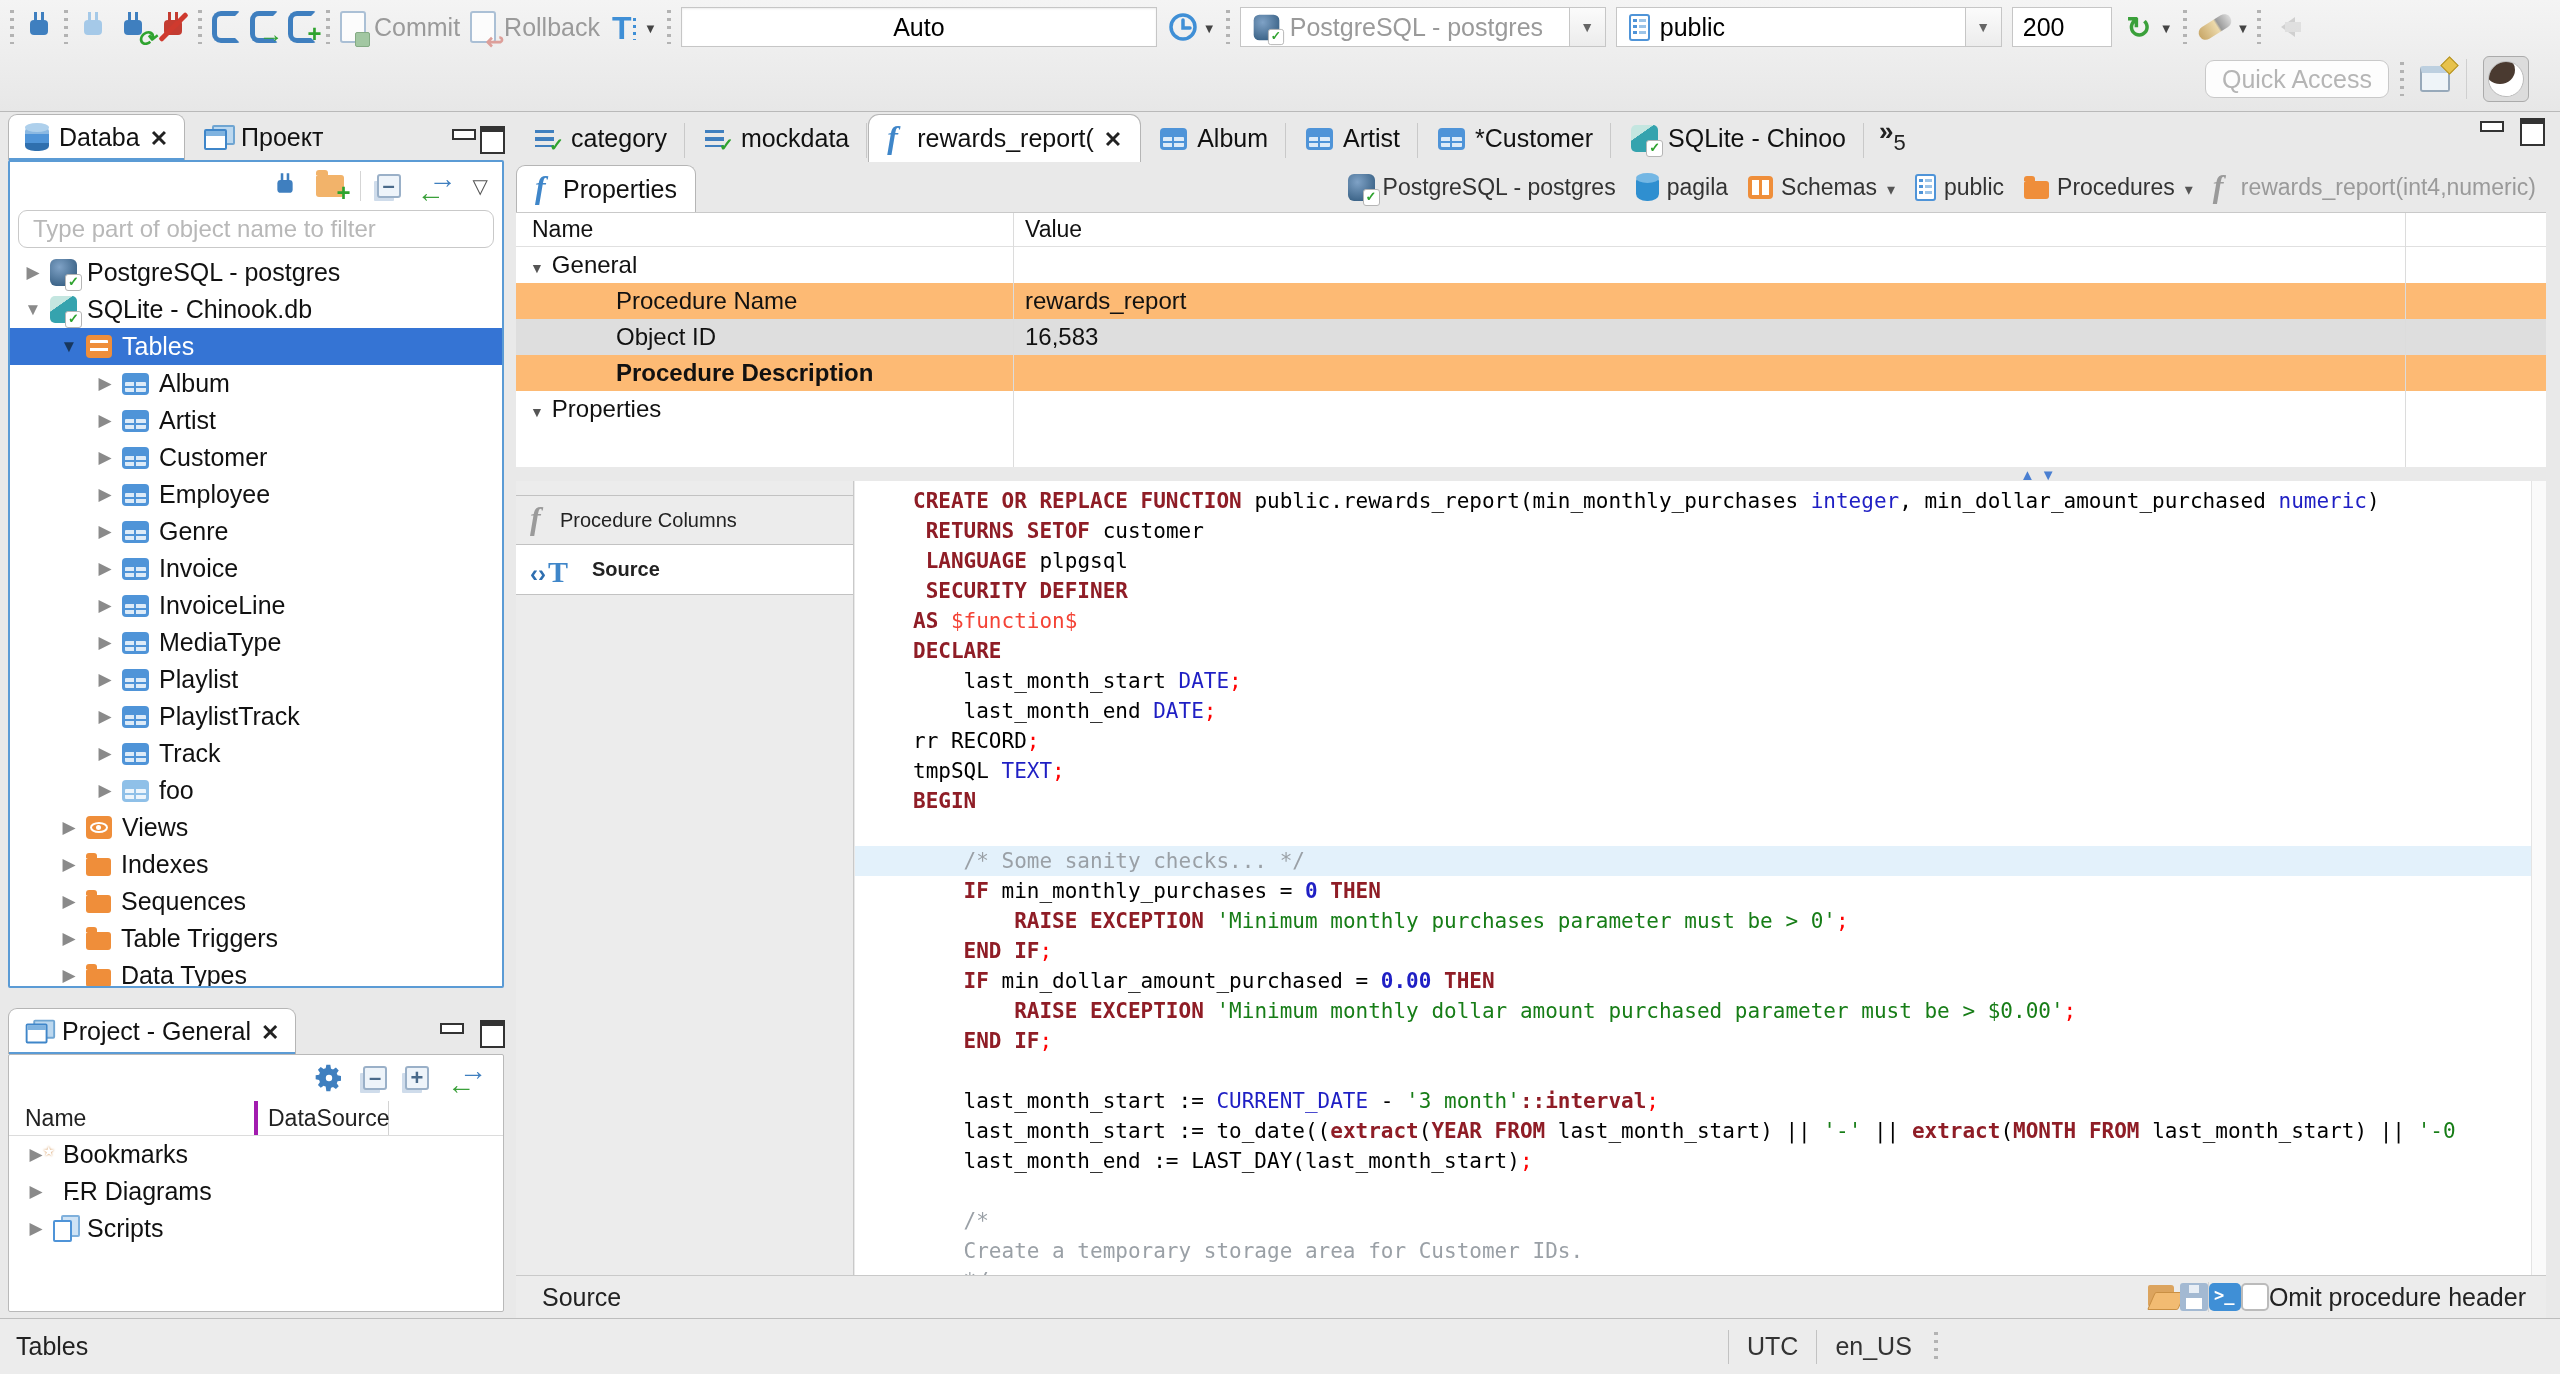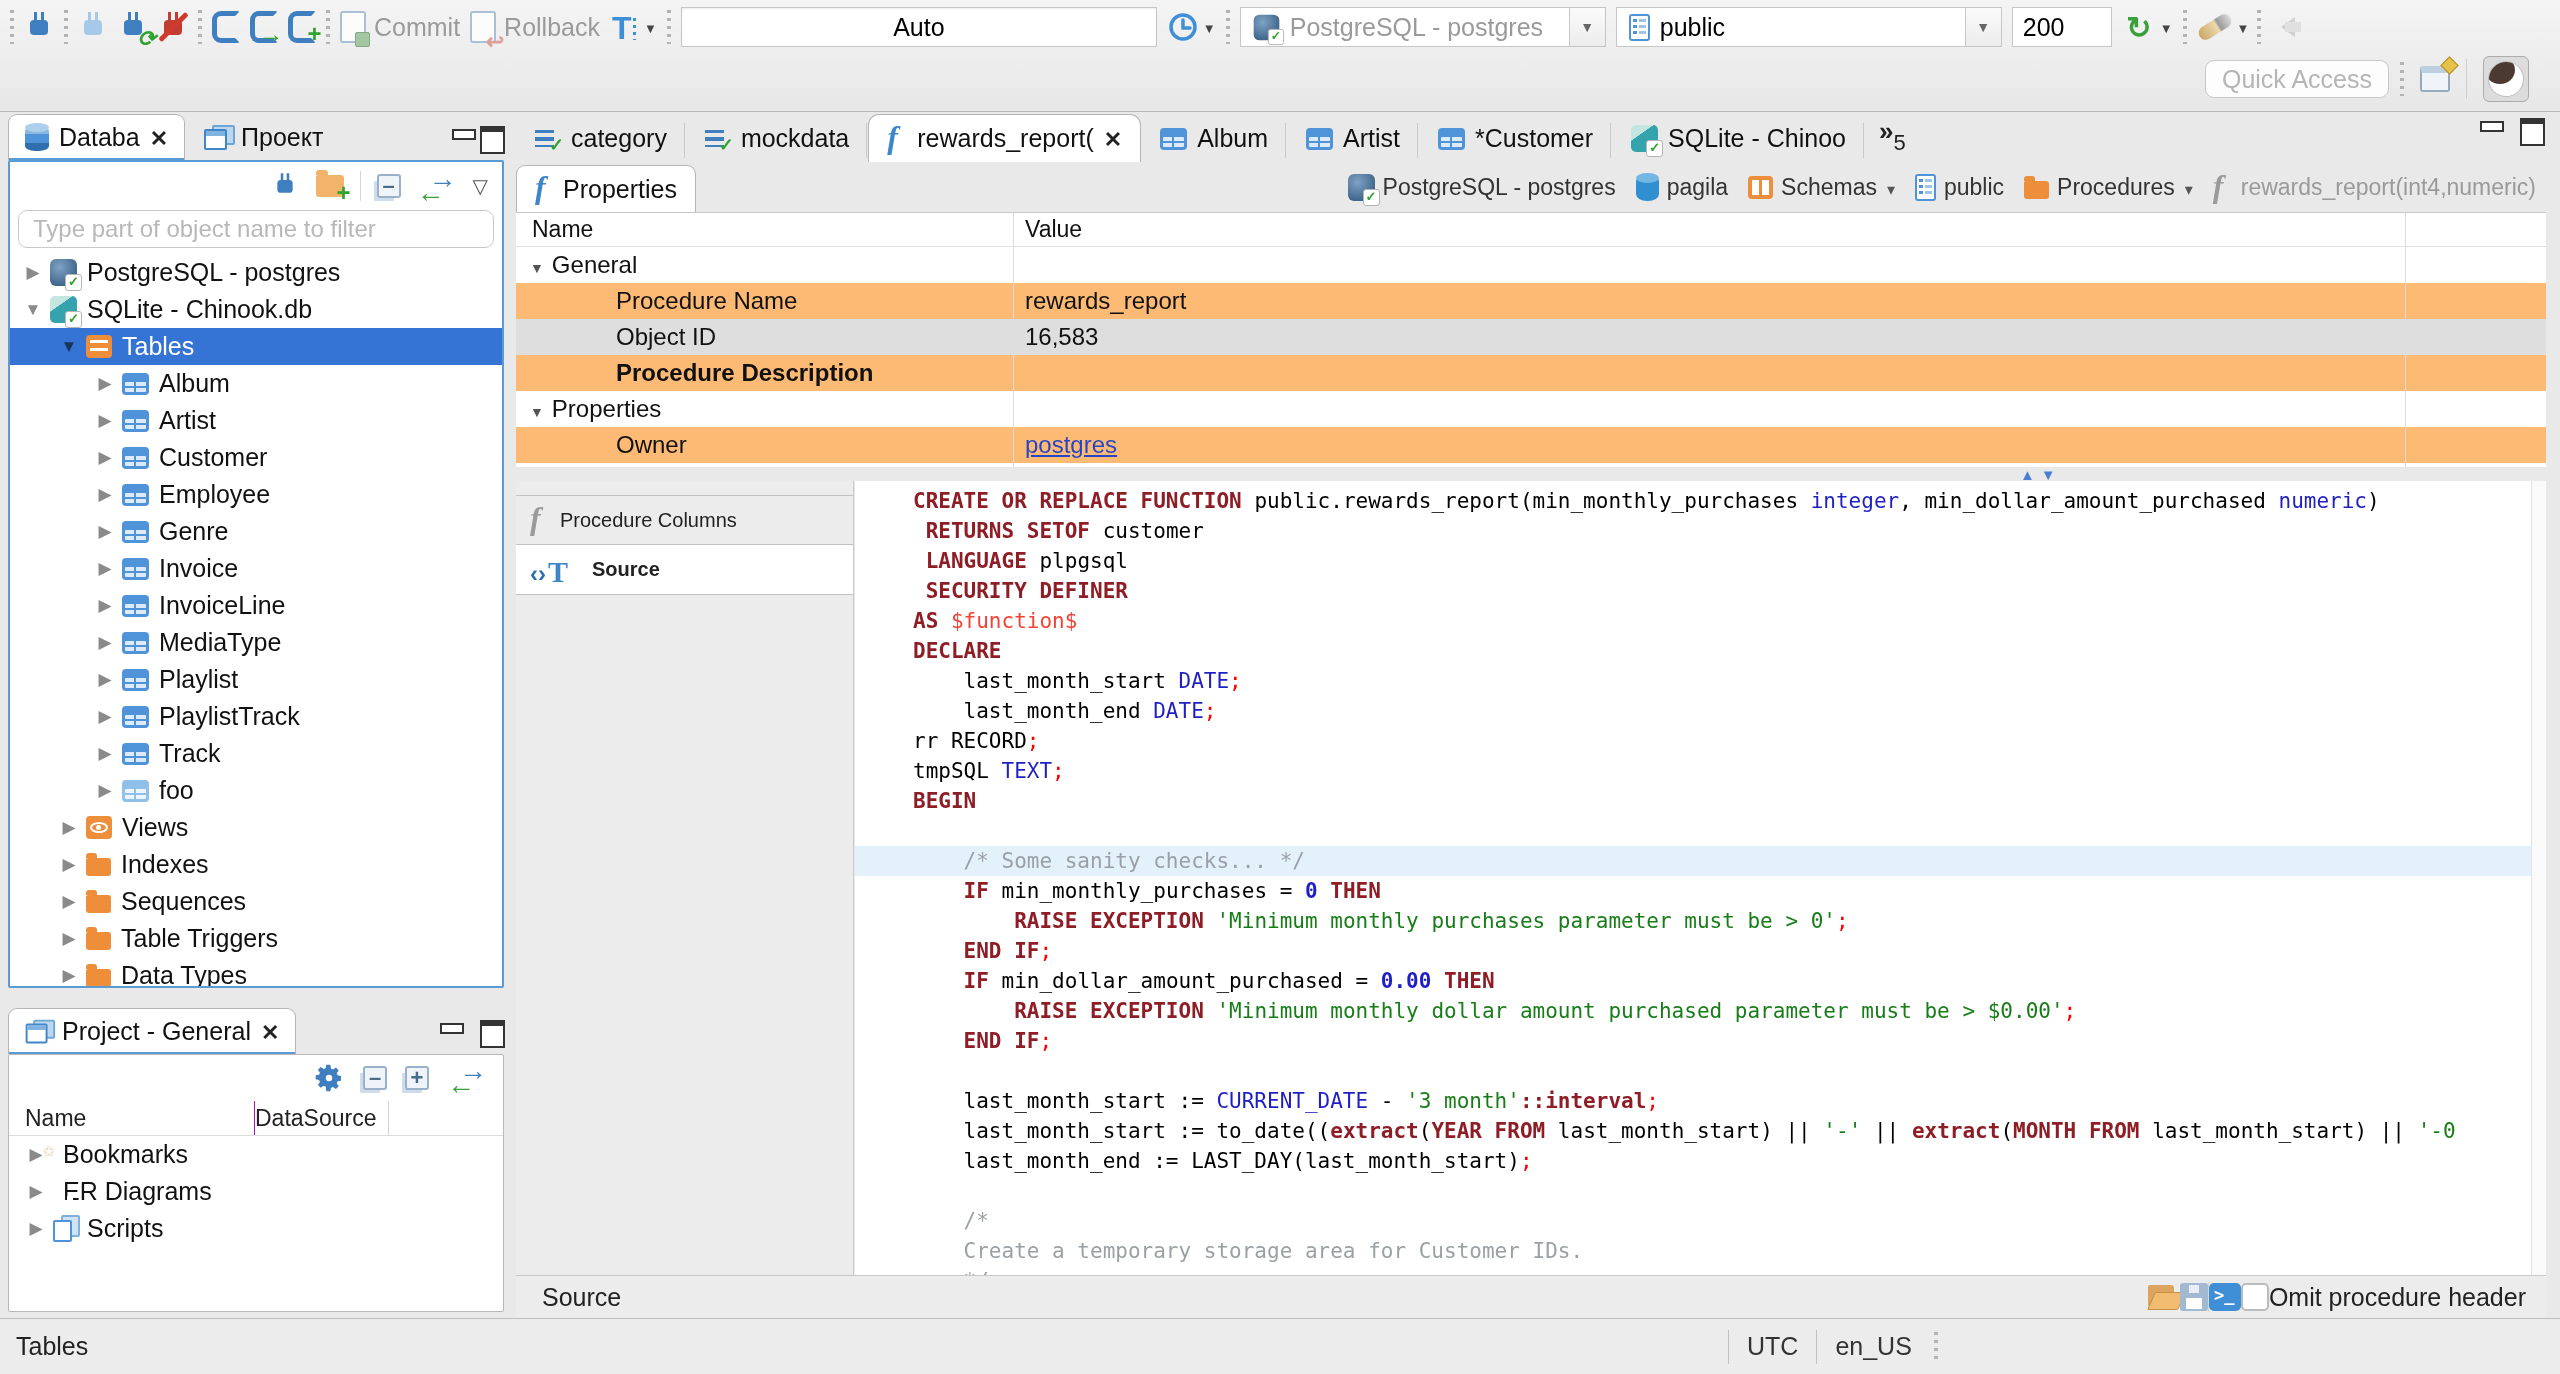--- a/index.html
+++ b/index.html
@@ -161,21 +161,21 @@
   .folderadd { position:relative; width:28px; height:22px; background:#f2b36a; border-radius:2px 3px 3px 3px; }
   .folderadd::before { content:""; position:absolute; left:0; top:-5px; width:12px; height:5px; background:#f2b36a; border-radius:3px 3px 0 0; }
   .folderadd::after { content:"+"; position:absolute; right:-7px; bottom:-10px; color:#2fa32f; font-size:24px; font-weight:bold; }
 
   
   .proj-tabs { left:8px; top:1006px; width:496px; height:48px; display:flex; align-items:flex-end; }
   .proj-panel { left:8px; top:1054px; width:496px; height:258px; background:#fff; border:1px solid #b9b9b9; border-radius:2px; overflow:hidden; }
   .proj-toolbar { height:46px; display:flex; align-items:center; justify-content:flex-end; gap:18px; padding-right:16px; }
   .proj-head { height:35px; display:flex; align-items:center; border-bottom:1px solid #dcdcdc; font-size:23px; color:#222; }
   .proj-head .c1 { width:245px; padding-left:16px; }
-  .proj-head .c2 { width:135px; border-left:1px solid #a21caf; height:100%; display:flex; align-items:center; border-right:1px solid #d3d3d3; }
+  .proj-head .c2 { width:135px; padding-left:10px; border-left:4px solid #a21caf; height:100%; display:flex; align-items:center; border-right:1px solid #d3d3d3; }
   .prow2 { height:37px; display:flex; align-items:center; font-size:25px; }
   .prow2 .lbl { margin-left:10px; }
 
   
   .statusbar { left:0; top:1318px; width:2560px; height:56px; background:#ececec; border-top:1px solid #bdbdbd; display:flex; align-items:center; font-size:25px; color:#222; }
   .statusbar .left-lbl { padding-left:16px; }
   .sb-right { position:absolute; left:1728px; top:0; height:100%; display:flex; align-items:center; }
   .sb-sep { width:1px; height:34px; background:#c2c2c2; }
   .sb-item { padding:0 18px; color:#333; }
   .sb-grip { width:4px; height:30px; background:repeating-linear-gradient(#b3b3b3 0 3px, transparent 3px 8px); margin-left:4px; }
@@ -616,24 +616,20 @@
         <span class="name">Object ID</span>
         <span class="value">16,583</span>
       </div>
       <div class="prow shade bold">
         <span class="name">Procedure Description</span>
         <span class="value"></span>
       </div>
       <div class="prow group">
         <span class="name">Properties</span>
         <span class="value"></span>
-      </div>
-      <div class="prow shade">
-        <span class="name">Owner</span>
-        <span class="value link">postgres</span>
       </div>
     </div>
   <span class="vline" style="left:497px"></span>
   <span class="vline" style="right:140px"></span>
 </div>
 <div class="abs sash-arrows">▲▼</div>
 
 <div class="abs sub-strip">
   <div id="stabs">
       <div class="stab">

